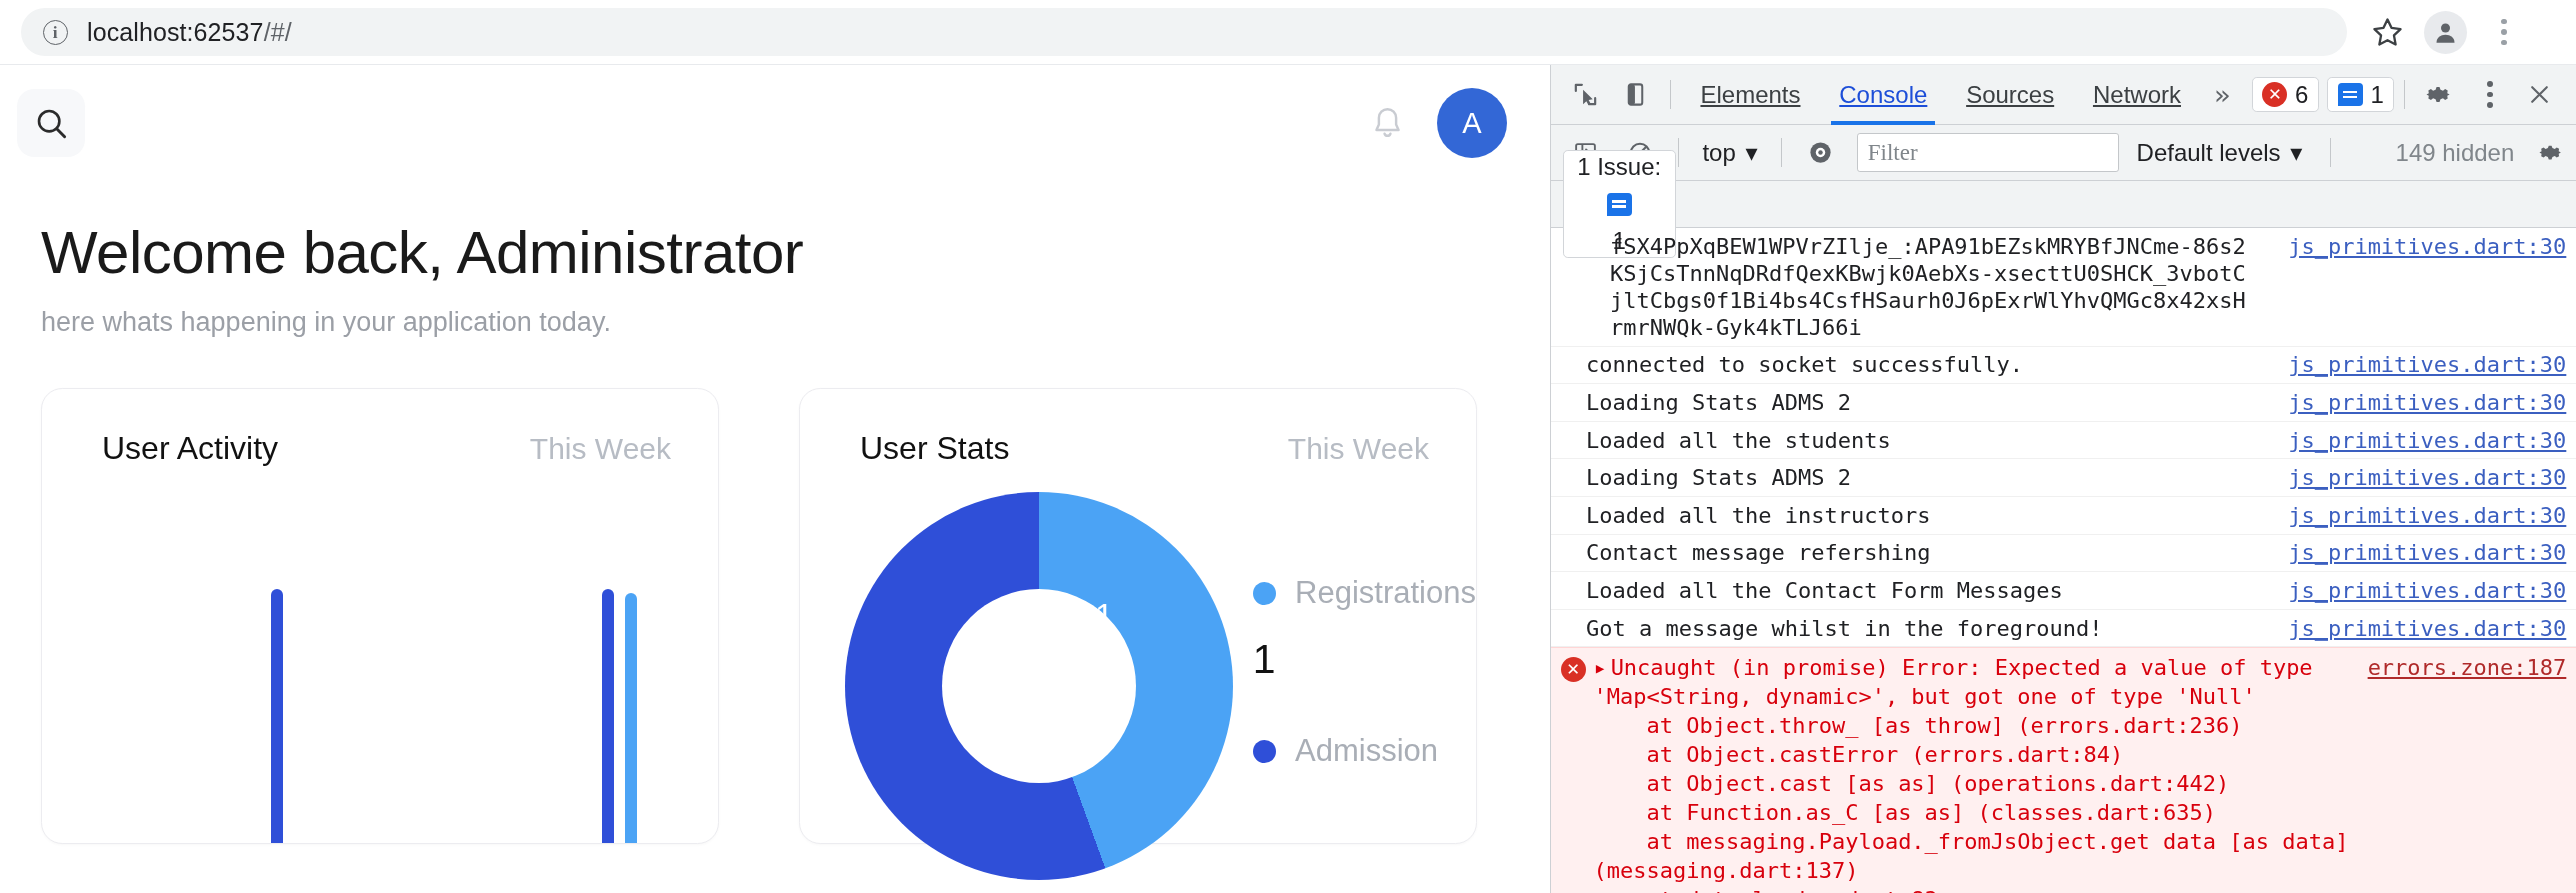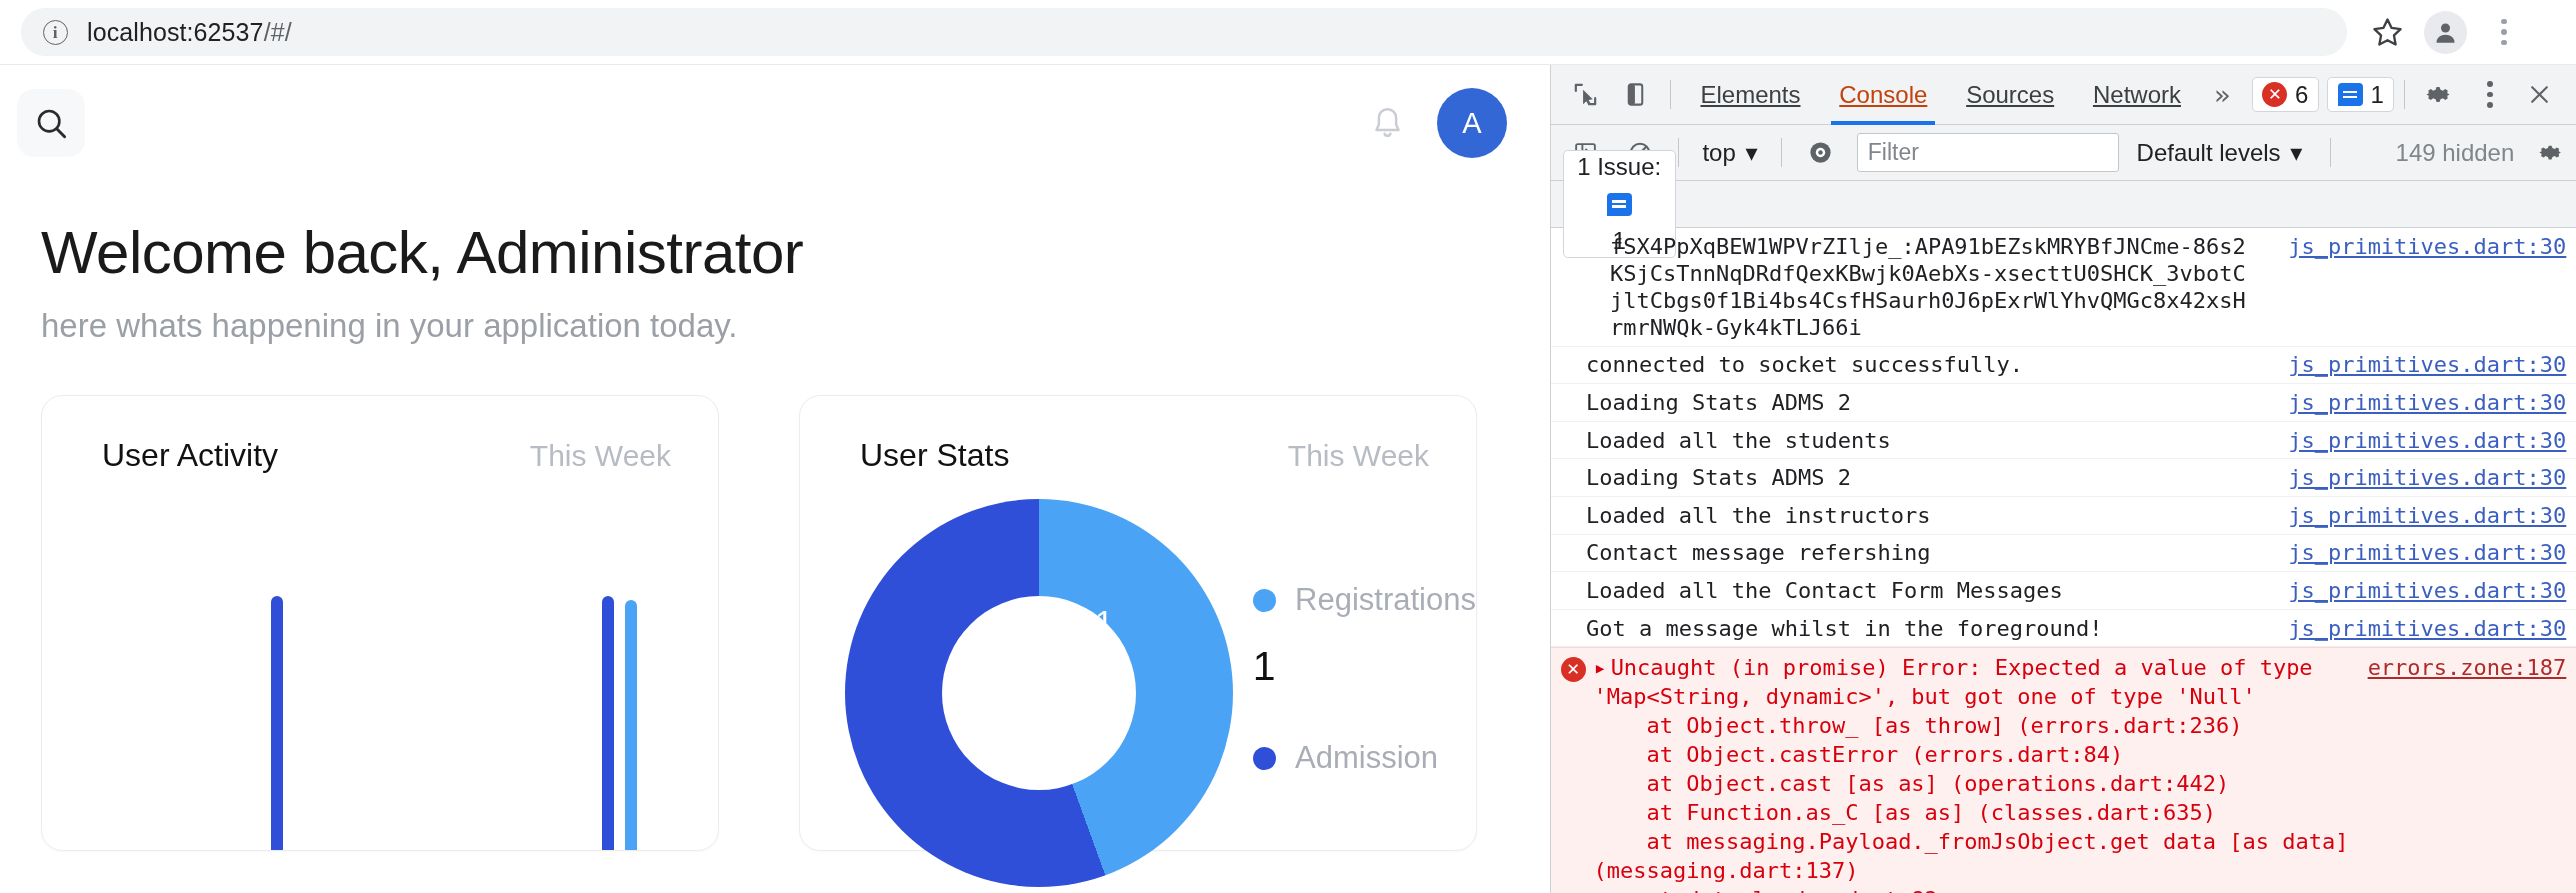--- a/index.html
+++ b/index.html
@@ -87,21 +87,21 @@
     display: flex; align-items: center; justify-content: center;
     margin-left: 15.5px;
   }
   .welcome-wrap { padding: 39px 0 0 41px; }
   .welcome-title {
     font-size: 60px; font-weight: 400; color: #1a1a1a;
     letter-spacing: -0.5px; line-height: 1.1;
   }
   .welcome-sub {
     margin-top: 21.3px;
-    font-size: 33px; color: #9b9fa6; font-weight: 400;
+    font-size: 27px; color: #9b9fa6; font-weight: 400;
   }
 
   .cards-row {
     display: flex; gap: 80px;
     padding: 50px 0 0 41px;
   }
   .card {
     background: #fff;
     border: 1px solid #ececf0;
     border-radius: 21.3px;
@@ -170,21 +170,21 @@
     display: flex; align-items: center; justify-content: center;
   }
   .dt-sep { width: 1px; height: 29px; background: #c4c7ca; margin: 0 9.7px; }
   .dt-tab {
     font-family: "Liberation Sans", sans-serif;
     font-size: 24px; color: #3c4043;
     padding: 0 19.4px; height: 60px;
     display: flex; align-items: center;
     position: relative; white-space: nowrap; text-decoration: underline;
   }
-  .dt-tab.active { color: #c2410c; }
+  .dt-tab.active { color: #1d4ed8; }
   .dt-tab.active::after {
     content: ""; position: absolute; bottom: 0; left: 11.6px; right: 11.6px;
     height: 3.9px; background: #1a73e8;
   }
   .dt-more { font-size: 27px; color: #5f6368; padding: 0 13.6px; }
   .badge {
     display: flex; align-items: center; gap: 7.8px;
     border: 1px solid #d2d5d9; border-radius: 4.8px;
     padding: 2.9px 9.7px; margin-left: 7.8px; background: #fff;
   }
@@ -213,21 +213,21 @@
   .ctx-select {
     font-family: "Liberation Sans", sans-serif;
     font-size: 24px; color: #202124;
     display: flex; align-items: center; gap: 9.7px;
     padding: 0 9.7px;
   }
   .filter-input {
     width: 262px; height: 39px;
     background: #fff;
     border: 1px solid #c4c7ca; border-radius: 2.9px;
-    font-family: Liberation Sans, sans-serif;
+    font-family: Liberation Serif, serif;
     font-size: 23px; color: #202124;
     padding: 0 9.7px; margin-left: 7.8px;
   }
   .filter-input::placeholder { color: #80868b; }
   .levels {
     font-family: "Liberation Sans", sans-serif;
     font-size: 24px; color: #202124;
     display: flex; align-items: center; gap: 9.7px; padding: 0 13.6px;
   }
   .hidden-count {

